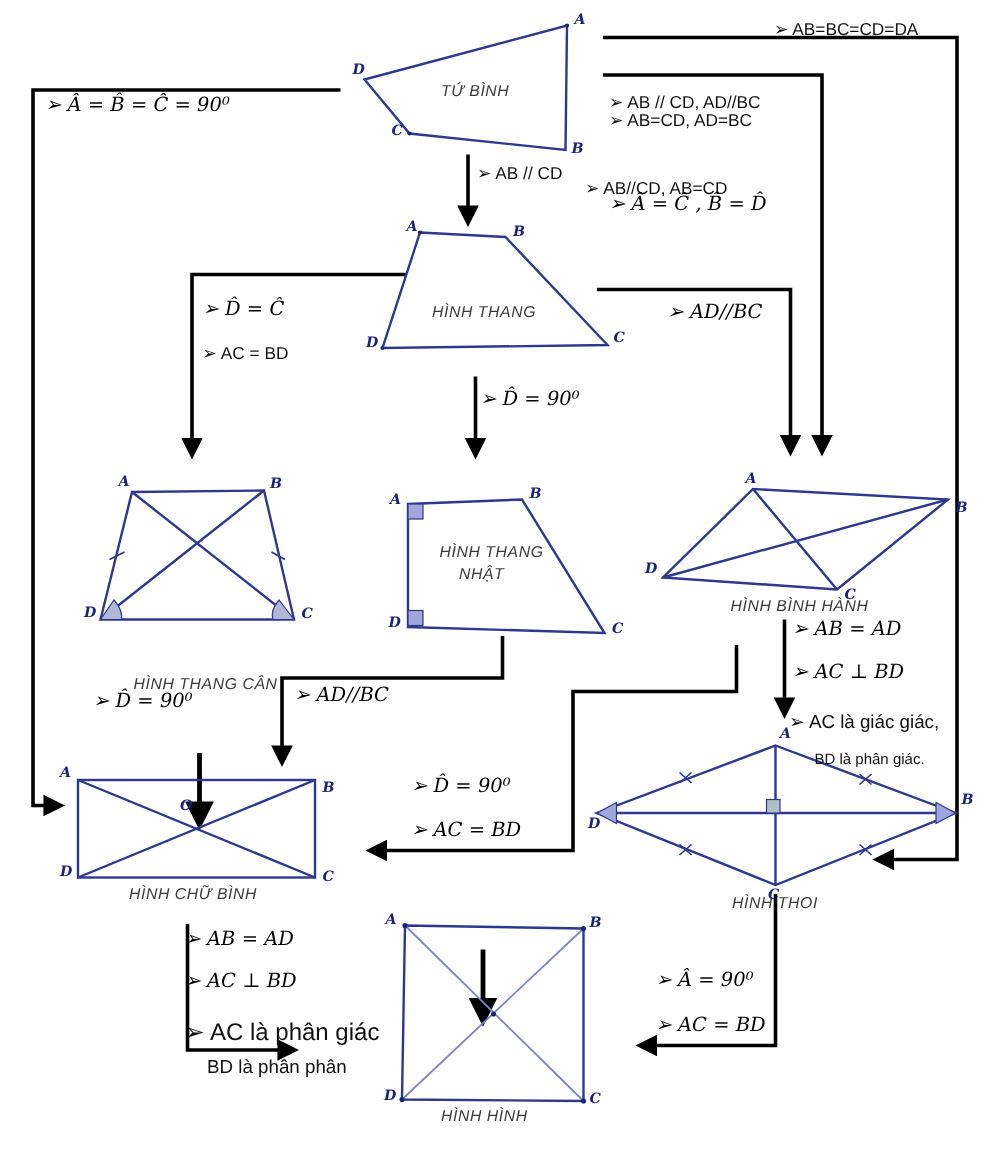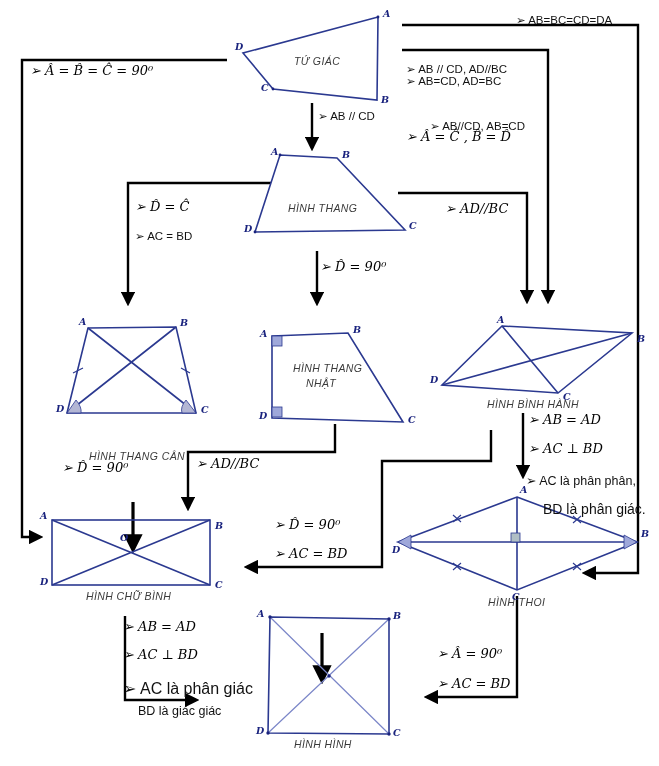--- a/index.html
+++ b/index.html
@@ -97,43 +97,43 @@
       <circle cx="268" cy="733" r="1.7"></circle>
         <circle cx="389" cy="734" r="1.7"></circle>
       <circle cx="329" cy="676" r="1.7"></circle>
     </g>
   </svg>
 
   <span class="lbl math" style="left:30px;top:64px">➢ Â = B̂ = Ĉ = 90⁰</span>
   <span class="lbl sans" style="left:516px;top:14px">➢ AB=BC=CD=DA</span>
   <span class="lbl sans" style="left:406px;top:63px">➢ AB // CD, AD//BC</span>
   <span class="lbl sans" style="left:406px;top:75px">➢ AB=CD, AD=BC</span>
-  <span class="lbl sans" style="left:430px;top:120px">➢ AB//CD, AB=CD</span>
+  <span class="lbl sans" style="left:390px;top:120px">➢ AB//CD, AB=CD</span>
   <span class="lbl math" style="left:406px;top:130px">➢ Â = Ĉ , B̂ = D̂</span>
   <span class="lbl sans" style="left:318px;top:110px">➢ AB // CD</span>
   <span class="lbl math" style="left:135px;top:200px">➢ D̂ = Ĉ</span>
   <span class="lbl sans" style="left:135px;top:230px">➢ AC = BD</span>
   <span class="lbl math" style="left:320px;top:260px">➢ D̂ = 90⁰</span>
   <span class="lbl math" style="left:445px;top:202px">➢ AD//BC</span>
   <span class="lbl math" style="left:62px;top:461px">➢ D̂ = 90⁰</span>
   <span class="lbl math" style="left:196px;top:457px">➢ AD//BC</span>
   <span class="lbl math" style="left:274px;top:518px">➢ D̂ = 90⁰</span>
   <span class="lbl math" style="left:274px;top:547px">➢ AC = BD</span>
   <span class="lbl math" style="left:528px;top:413px">➢ AB = AD</span>
   <span class="lbl math" style="left:528px;top:442px">➢ AC ⊥ BD</span>
-  <span class="lbl sans" style="left:526px;top:474px;font-size:12.5px">➢ AC là phân phân,</span>
-  <span class="lbl sans" style="left:543px;top:501px;font-size:14px">BD là phân giác.</span>
+  <span class="lbl sans" style="left:526px;top:474px;font-size:12.5px">➢ AC là giác giác,</span>
+  <span class="lbl sans" style="left:543px;top:501px;font-size:10px">BD là phân giác.</span>
   <span class="lbl math" style="left:437px;top:647px">➢ Â = 90⁰</span>
   <span class="lbl math" style="left:437px;top:677px">➢ AC = BD</span>
   <span class="lbl math" style="left:123px;top:620px">➢ AB = AD</span>
   <span class="lbl math" style="left:123px;top:648px">➢ AC ⊥ BD</span>
   <span class="lbl sans" style="left:123px;top:680px;font-size:16px">➢ AC là phân giác</span>
-  <span class="lbl sans" style="left:138px;top:704px;font-size:12.5px">BD là giác giác</span>
+  <span class="lbl sans" style="left:138px;top:704px;font-size:12.5px">BD là phân phân</span>
 
-  <span class="lbl shape-name" style="left:294px;top:55px">TỨ GIÁC</span>
+  <span class="lbl shape-name" style="left:294px;top:55px">TỨ BÌNH</span>
   <span class="lbl shape-name" style="left:288px;top:202px">HÌNH THANG</span>
   <span class="lbl shape-name" style="left:89px;top:450px">HÌNH THANG CÂN</span>
   <span class="lbl shape-name" style="left:293px;top:362px">HÌNH THANG</span>
   <span class="lbl shape-name" style="left:306px;top:377px">NHẬT</span>
   <span class="lbl shape-name" style="left:487px;top:398px">HÌNH BÌNH HÀNH</span>
   <span class="lbl shape-name" style="left:86px;top:590px">HÌNH CHỮ BÌNH</span>
   <span class="lbl shape-name" style="left:488px;top:596px">HÌNH THOI</span>
   <span class="lbl shape-name" style="left:294px;top:738px">HÌNH HÌNH</span>
 
   <span class="lbl vtx" style="left:383px;top:9px">A</span>

